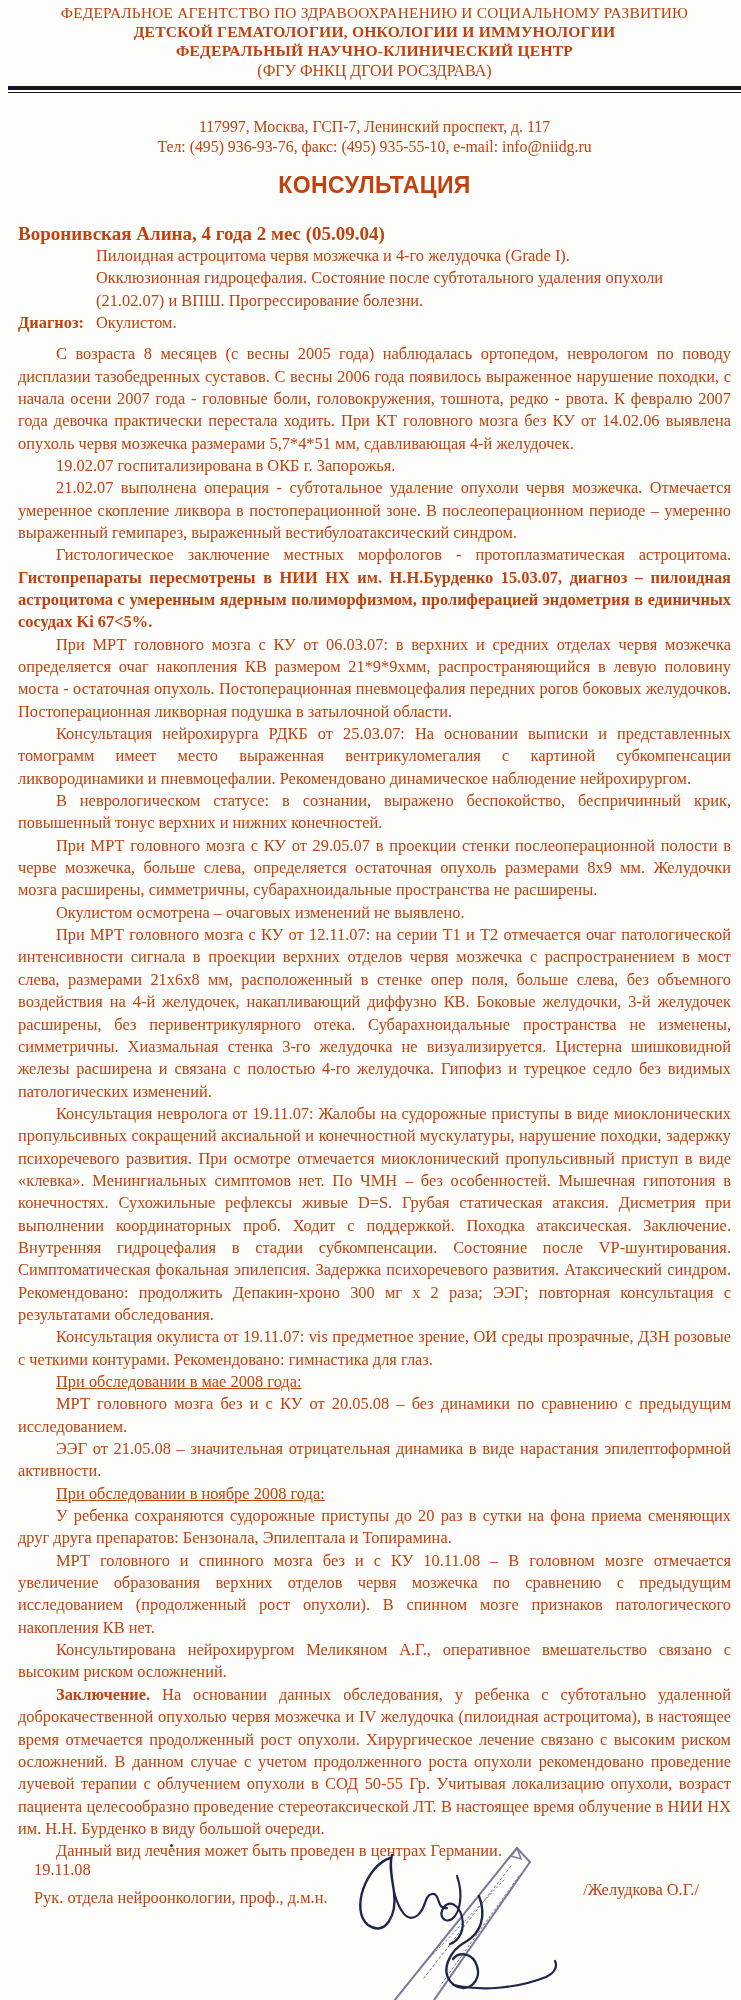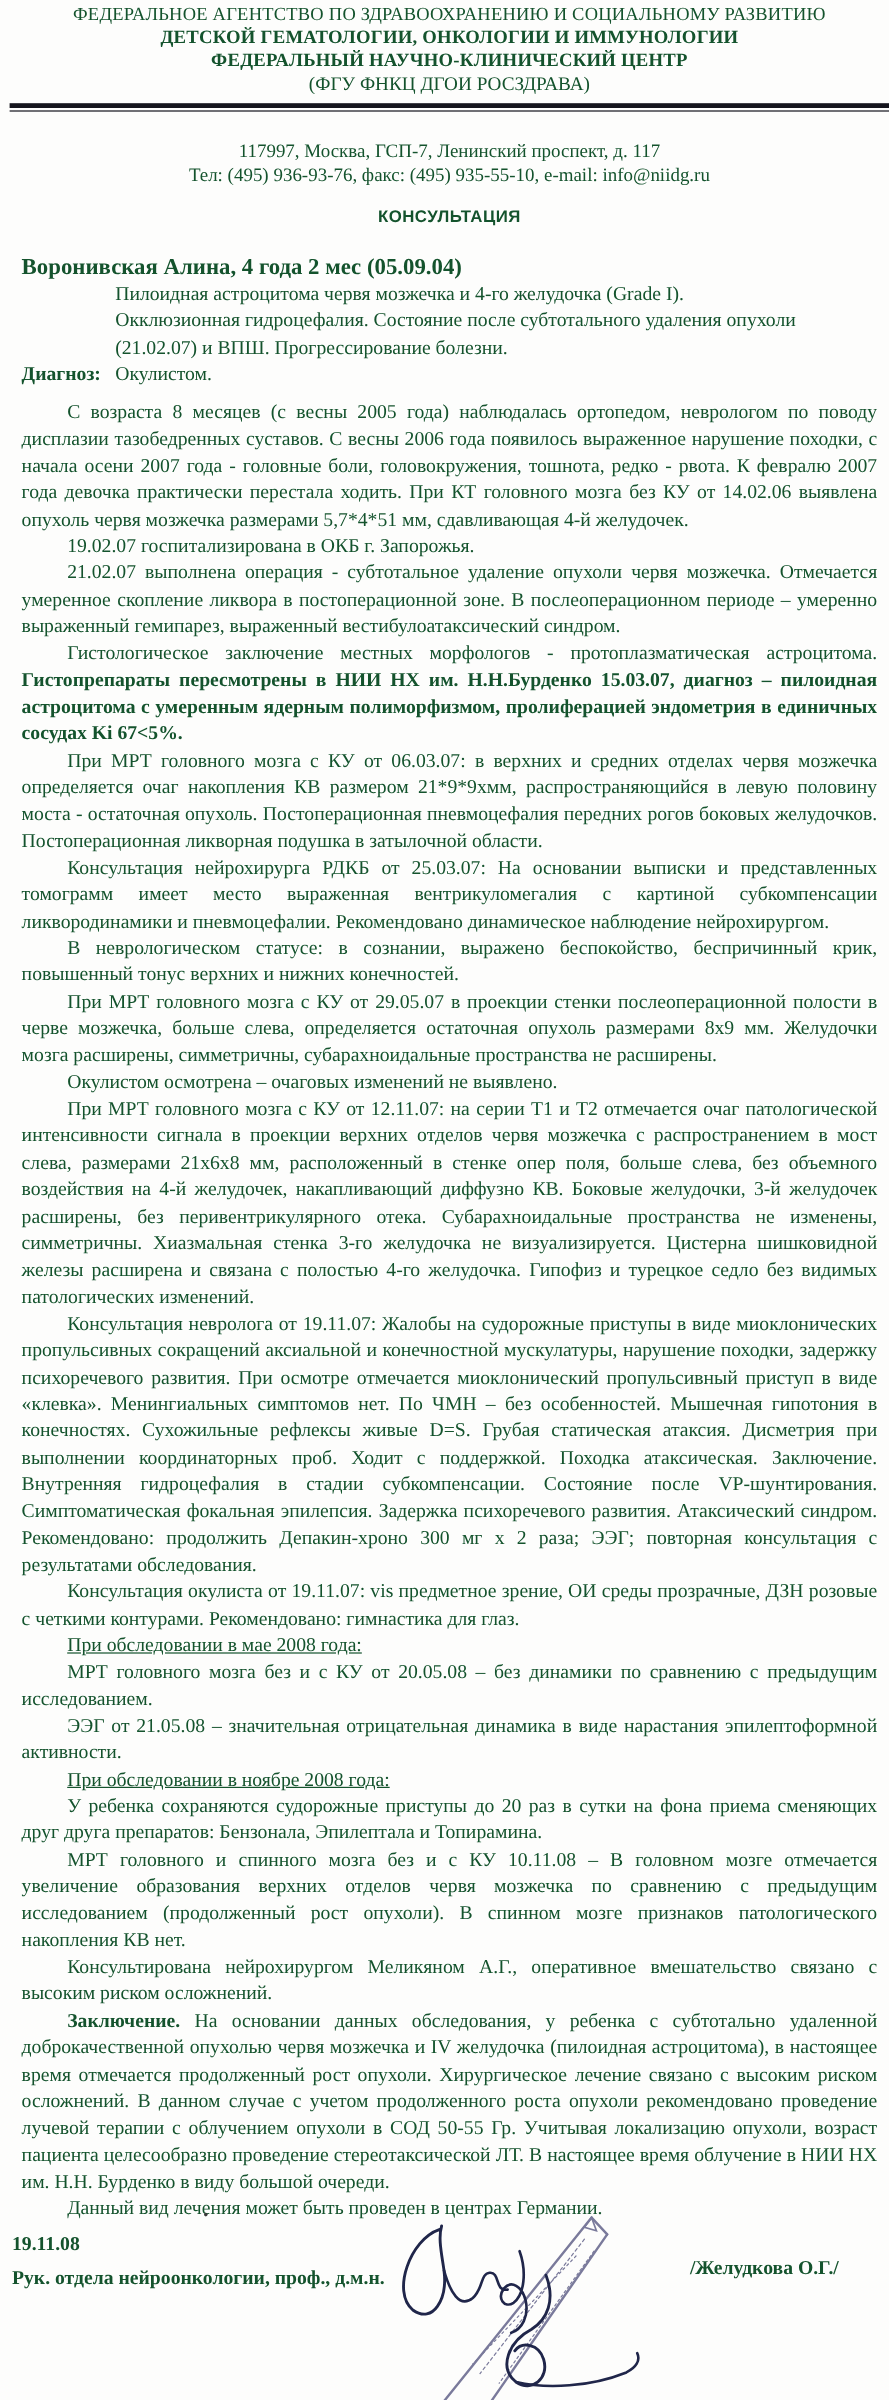--- a/index.html
+++ b/index.html
@@ -16,46 +16,46 @@
   }
   
   .letterhead{text-align:center;line-height:19px;}
   .lh-1{font-size:15.4px;letter-spacing:.2px;}
   .lh-2{font-size:15.6px;font-weight:bold;letter-spacing:.2px;}
   .lh-3{font-size:16px;margin-top:1px;}
   .rule{margin:6px -10px 0 -10px;border-top:4px solid #15151d;border-bottom:1.5px solid #15151d;height:2px;}
   .addr{text-align:center;font-size:15.8px;line-height:19.5px;margin-top:24px;}
   .doc-title{
     text-align:center;font-family:"Liberation Sans", sans-serif;
-    font-weight:bold;font-size:14px;letter-spacing:.4px;
+    font-weight:bold;font-size:23px;letter-spacing:.4px;
     margin-top:16px;margin-bottom:13px;
   }
   
   .patient-line{font-weight:bold;font-size:19px;line-height:22px;margin-top:24px;}
   .diag-row{display:flex;align-items:flex-end;line-height:22.3px;font-size:16.4px;}
   .diag-label{font-weight:bold;width:78px;flex:0 0 78px;}
   .diag-text{width:572px;}
   .diag-text div{margin:0;}
   
   .body-text{margin-top:9px;}
   .para{margin:0;text-indent:38px;text-align:justify;font-size:16.4px;line-height:22.35px;}
   .para .b{font-weight:bold;}
   .para .u{text-decoration:underline;}
   
-  .footer{position:absolute;left:4px;right:10px;top:1850px;height:150px;font-size:16.4px;font-weight:bold;}
+  .footer{position:absolute;left:28px;right:10px;top:1850px;height:150px;font-size:16.4px;}
   .f-date{position:absolute;left:6px;top:10px;}
   .f-pos{position:absolute;left:6px;top:38px;}
   .f-name{position:absolute;right:32px;top:30px;}
   .sig-art{position:absolute;left:300px;top:-12px;width:270px;height:165px;}
   .ink-dot{position:absolute;left:170px;top:1844px;width:3px;height:3px;border-radius:50%;background:#3a3a3a;}
 </style>
 </head>
 <body>
 
-<div class="page" style="color: #14532d; padding-left: 18px;">
+<div class="page" style="color: #c2410c; padding-left: 18px;">
 
   <div class="letterhead">
     <div class="lh-1">ФЕДЕРАЛЬНОЕ АГЕНТСТВО ПО ЗДРАВООХРАНЕНИЮ И СОЦИАЛЬНОМУ РАЗВИТИЮ</div>
     <div class="lh-2">ДЕТСКОЙ ГЕМАТОЛОГИИ, ОНКОЛОГИИ И ИММУНОЛОГИИ</div>
     <div class="lh-2">ФЕДЕРАЛЬНЫЙ НАУЧНО-КЛИНИЧЕСКИЙ ЦЕНТР</div>
     <div class="lh-3">(ФГУ ФНКЦ ДГОИ РОСЗДРАВА)</div>
   </div>
 
   <div class="rule"></div>
 

